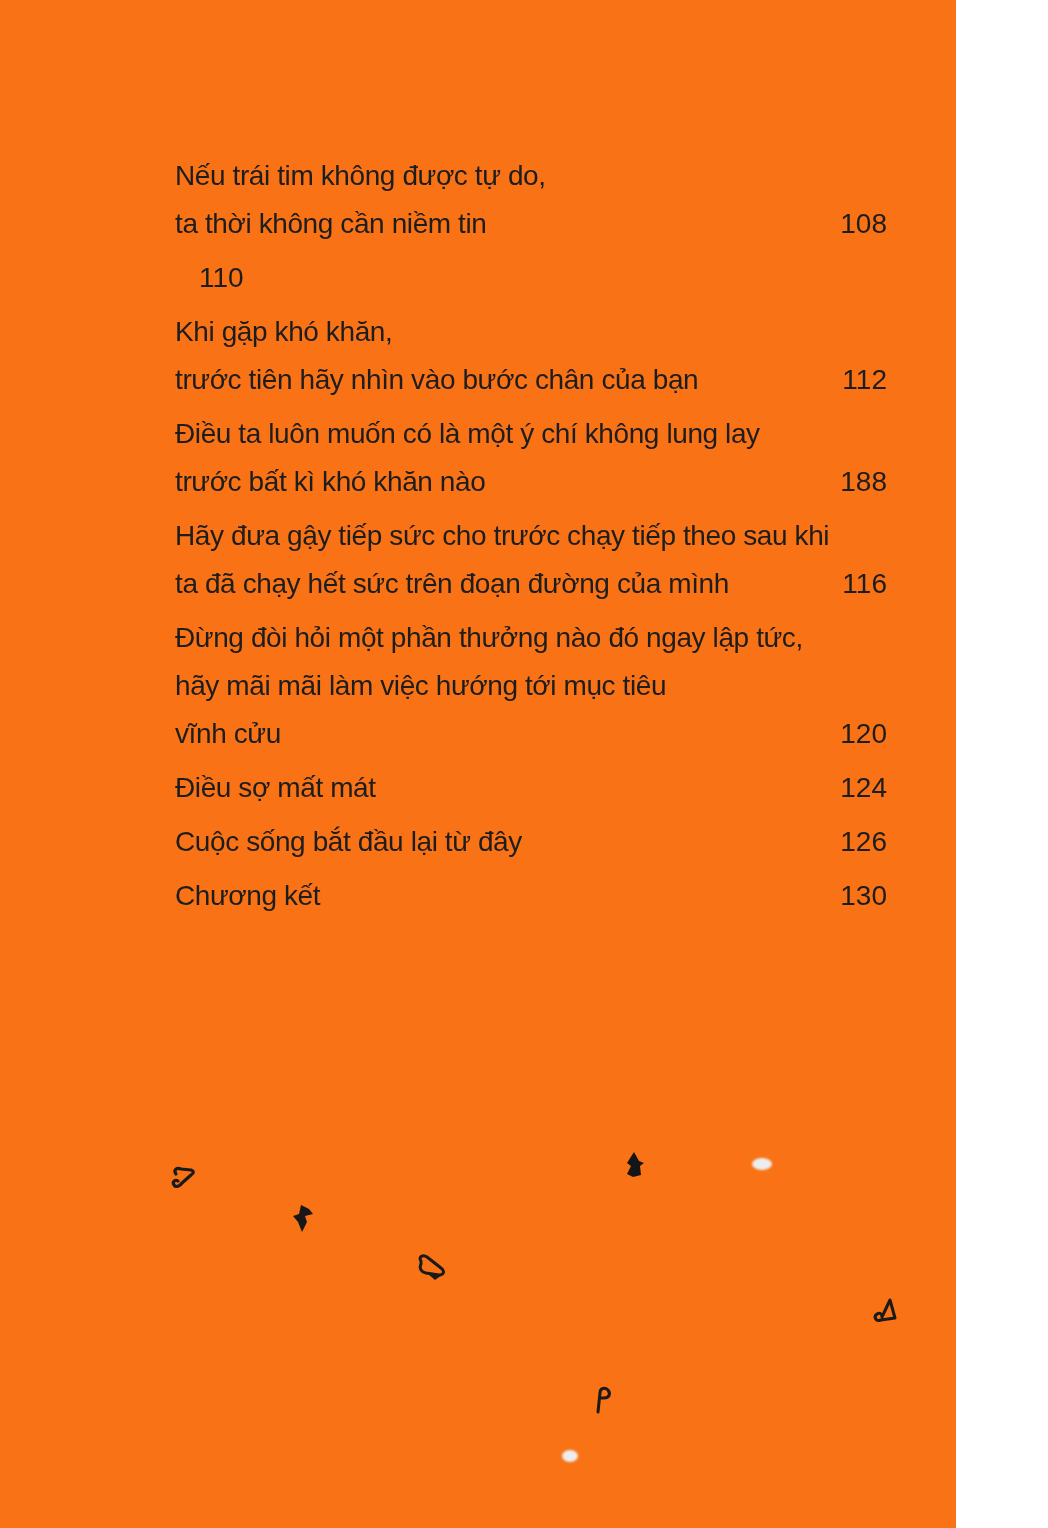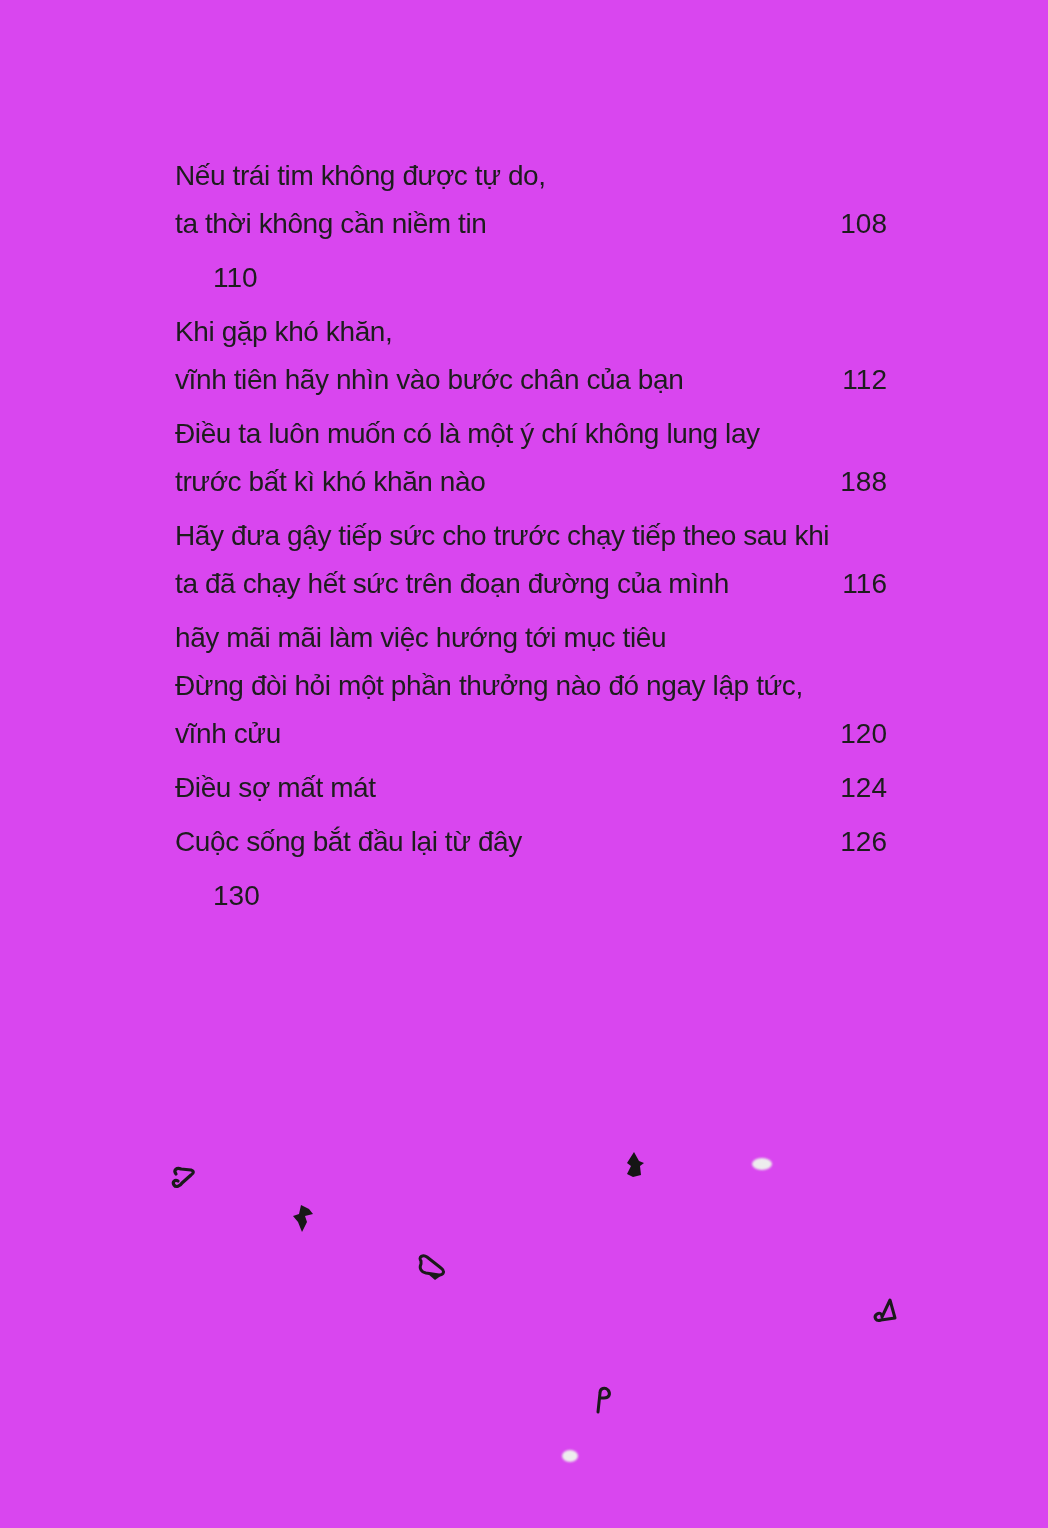--- a/index.html
+++ b/index.html
@@ -1,20 +1,20 @@
 <!DOCTYPE html>
 <html><head>
 <meta charset="utf-8">
 <style>
   html, body { margin: 0; padding: 0; background: #ffffff; }
   .page {
     position: relative;
-    width: 1048px;
+    width: 956px;
     height: 1528px;
-    background: #d946ef;
+    background: #f97316;
     overflow: hidden;
     font-family: "Liberation Sans", sans-serif;
   }
   .toc {
     position: absolute;
     left: 175px;
     top: 152px;
     width: 712px;
     color: #1d1d1d;
     font-size: 28px;
@@ -23,21 +23,21 @@
   .entry + .entry { margin-top: 6px; }
   .line {
     display: flex;
     justify-content: space-between;
     align-items: baseline;
     height: 48px;
     line-height: 48px;
     white-space: nowrap;
   }
   .line .txt { flex: 0 0 auto; }
-  .line .num { flex: 0 0 auto; margin-left: 38px; letter-spacing: 0; }
+  .line .num { flex: 0 0 auto; margin-left: 24px; letter-spacing: 0; }
   .speck { position: absolute; }
   .smudge {
     position: absolute;
     border-radius: 50%;
     background: #ededed;
     filter: blur(1px);
   }
 </style>
 </head>
 <body>
@@ -60,21 +60,21 @@
       <div class="line">
         <span class="num">110</span>
       </div>
     </div>
 
     <div class="entry">
       <div class="line">
         <span class="txt">Khi gặp khó khăn,</span>
       </div>
       <div class="line">
-        <span class="txt">vĩnh tiên hãy nhìn vào bước chân của bạn</span>
+        <span class="txt">trước tiên hãy nhìn vào bước chân của bạn</span>
         <span class="num">112</span>
       </div>
     </div>
 
     <div class="entry">
       <div class="line">
         <span class="txt">Điều ta luôn muốn có là một ý chí không lung lay</span>
       </div>
       <div class="line">
         <span class="txt">trước bất kì khó khăn nào</span>
@@ -88,24 +88,24 @@
       </div>
       <div class="line">
         <span class="txt">ta đã chạy hết sức trên đoạn đường của mình</span>
         <span class="num">116</span>
       </div>
     </div>
 
 
     <div class="entry">
       <div class="line">
-        <span class="txt">hãy mãi mãi làm việc hướng tới mục tiêu</span>
+        <span class="txt">Đừng đòi hỏi một phần thưởng nào đó ngay lập tức,</span>
       </div>
       <div class="line">
-        <span class="txt">Đừng đòi hỏi một phần thưởng nào đó ngay lập tức,</span>
+        <span class="txt">hãy mãi mãi làm việc hướng tới mục tiêu</span>
       </div>
       <div class="line">
         <span class="txt">vĩnh cửu</span>
         <span class="num">120</span>
       </div>
     </div>
 
 
     <div class="entry">
       <div class="line">
@@ -117,20 +117,21 @@
     <div class="entry">
       <div class="line">
         <span class="txt">Cuộc sống bắt đầu lại từ đây</span>
         <span class="num">126</span>
       </div>
     </div>
 
 
     <div class="entry">
       <div class="line">
+        <span class="txt">Chương kết</span>
         <span class="num">130</span>
       </div>
     </div>
 
   </div>
 
   <svg class="speck" style="left:168px; top:1164px;" width="30" height="32" viewBox="0 0 30 32">
     <path d="M8 10 C5 6, 9 3, 13 5 L23 6 C26 7, 26 9, 23 11 L14 19 C12 22, 8 24, 6 21 C4 18, 7 15, 10 17" fill="none" stroke="#1a1a1a" stroke-width="3.2" stroke-linecap="round" stroke-linejoin="round"></path>
   </svg>
 

